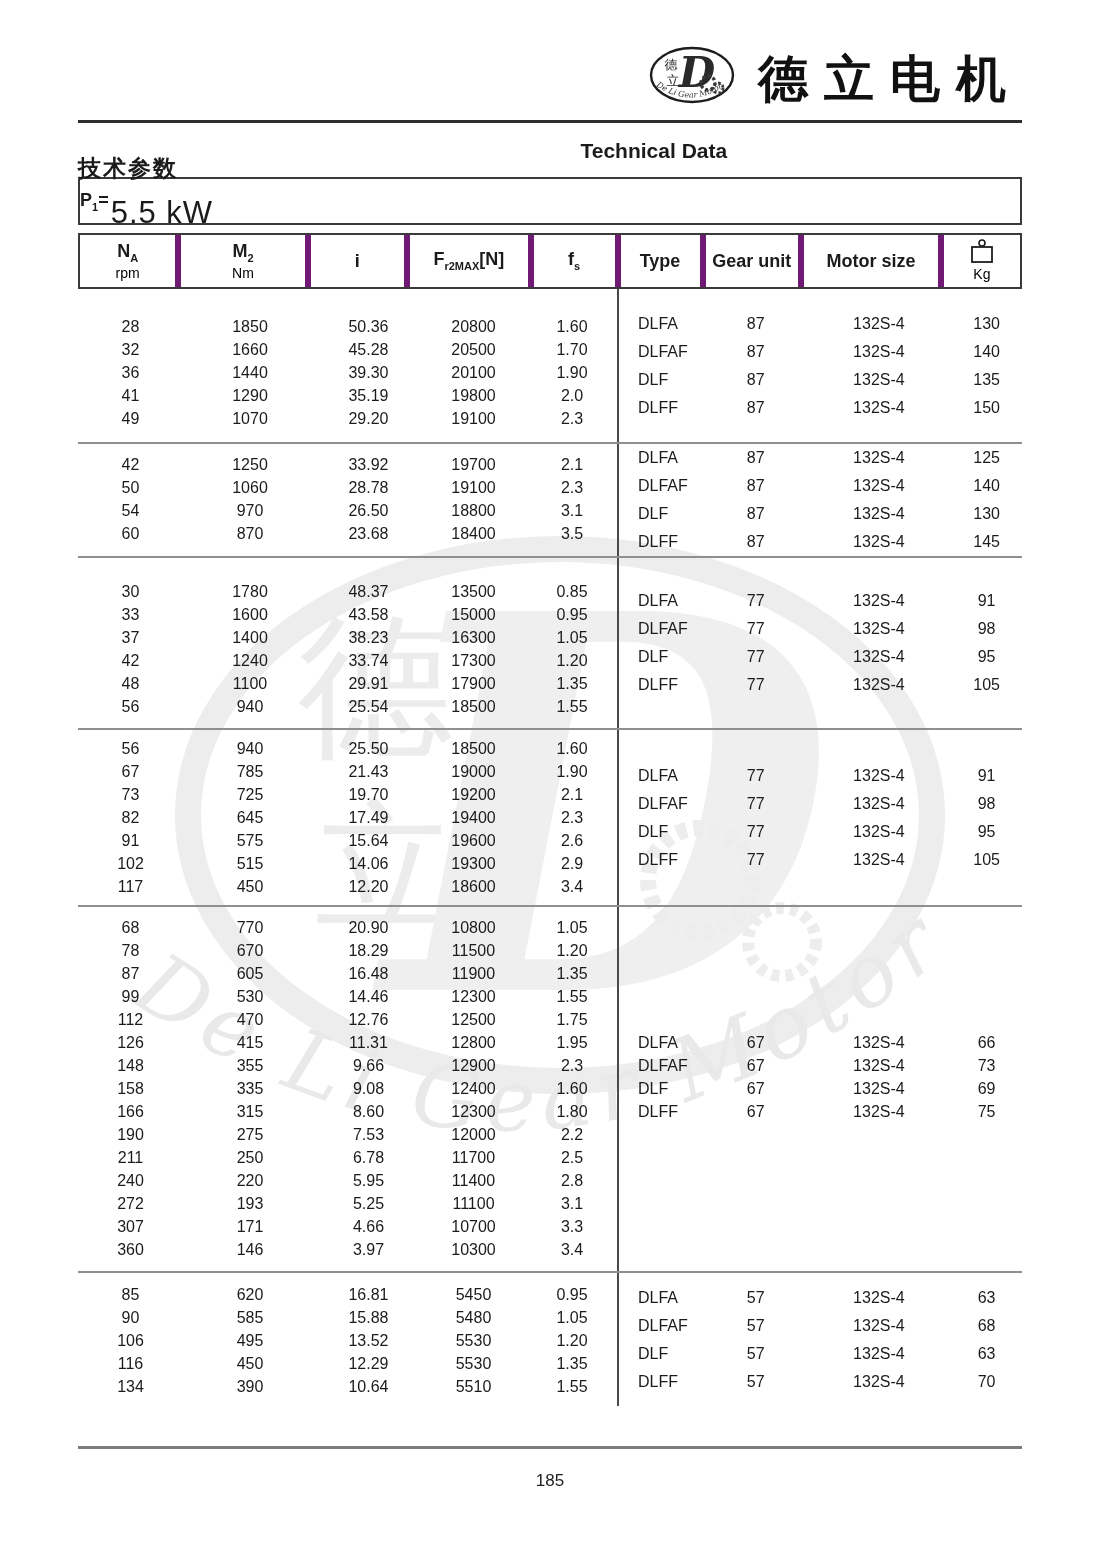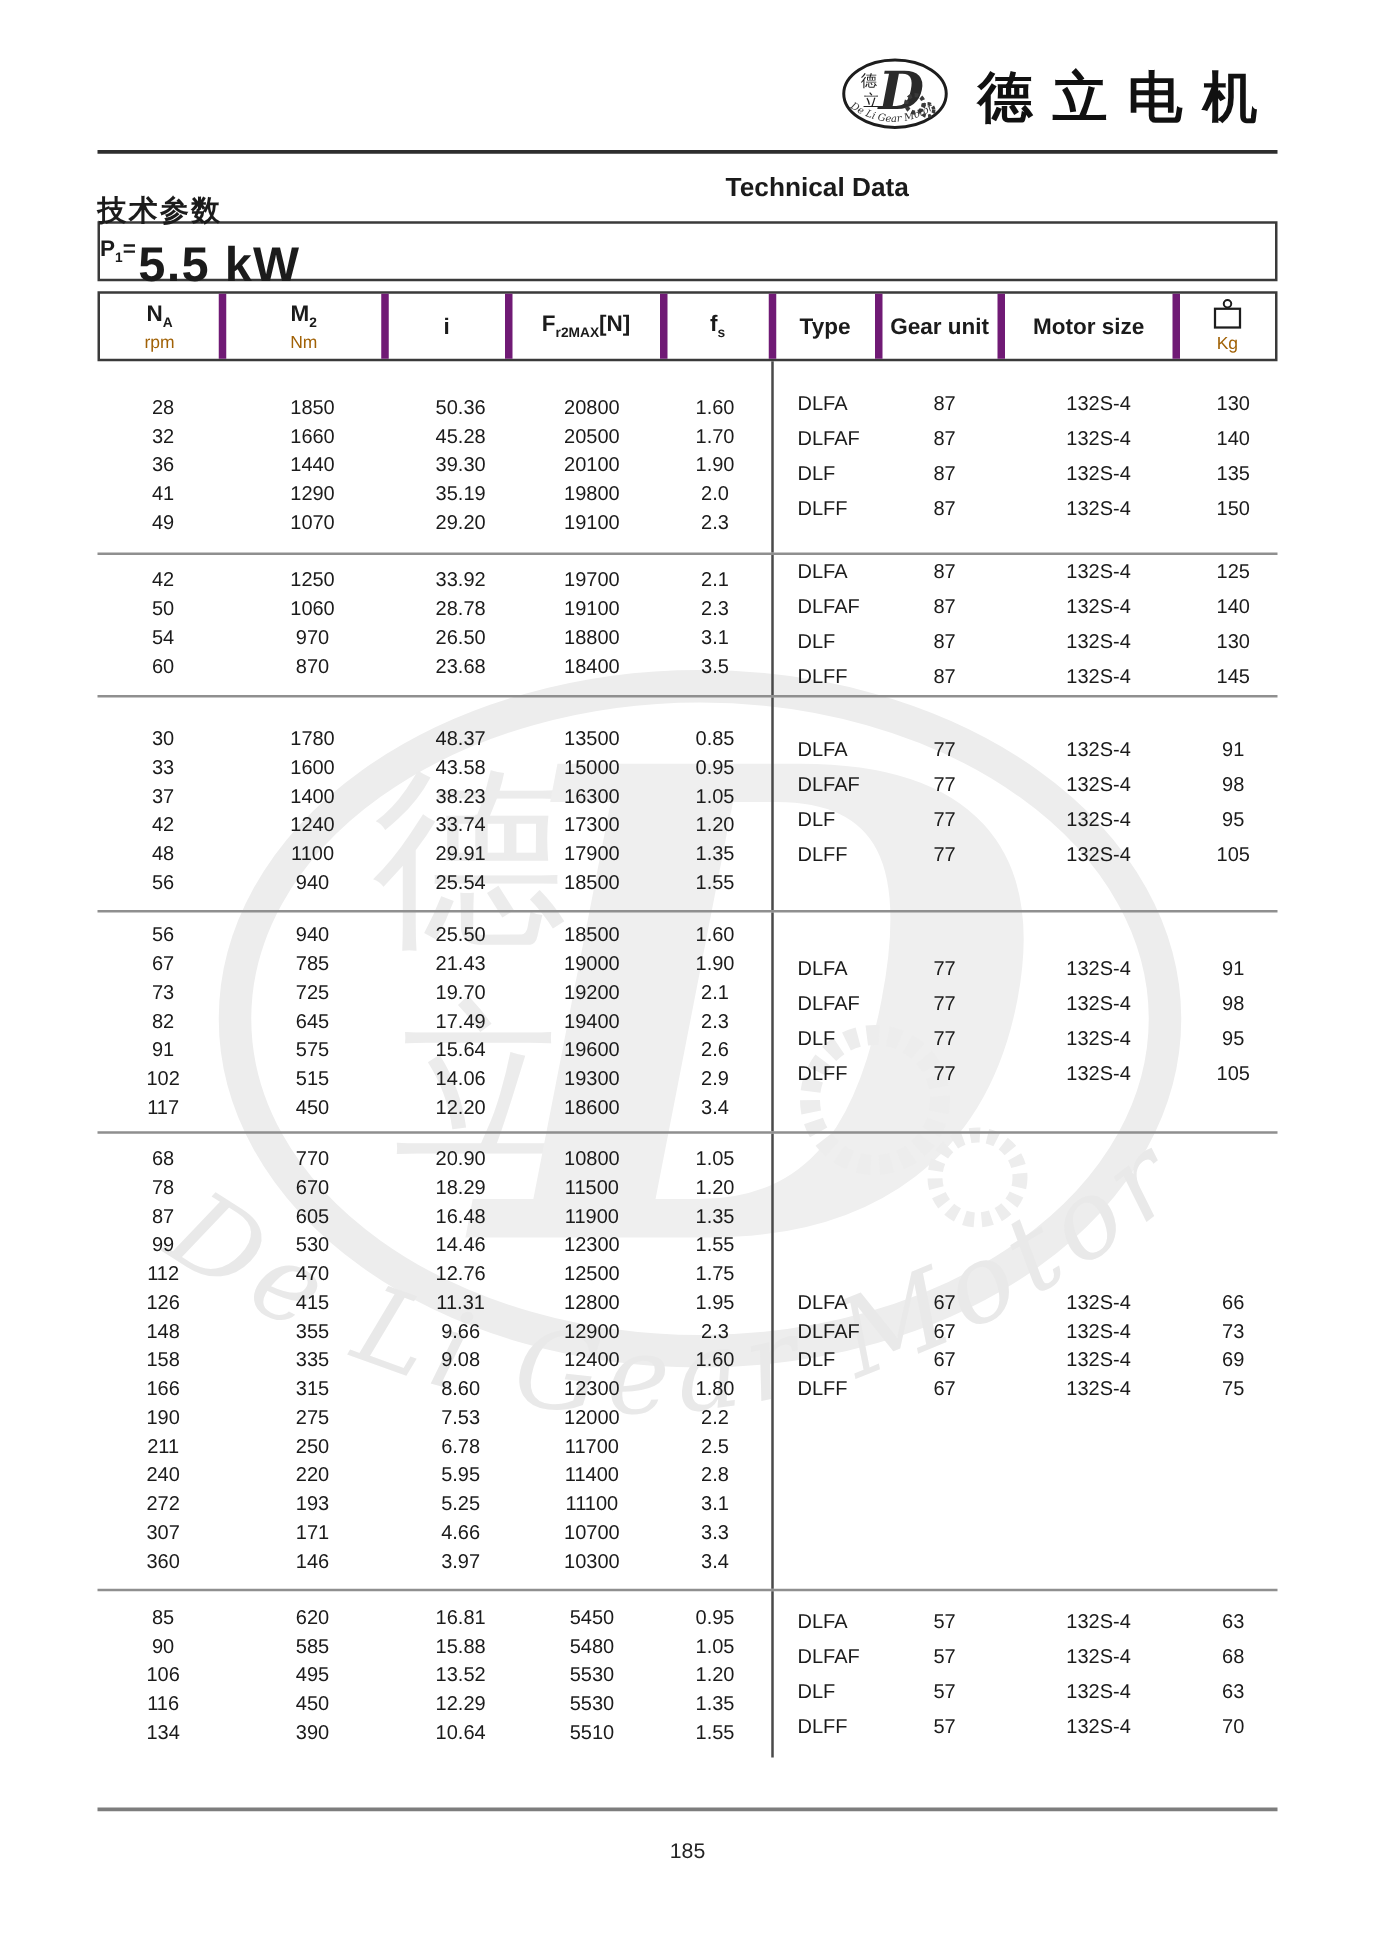--- a/index.html
+++ b/index.html
@@ -14,53 +14,53 @@
   
   .watermark { position:absolute; left:0; top:470px; z-index:0; pointer-events:none; }
 
   
   .brand-row {
     display:flex; justify-content:flex-end; align-items:center;
     padding:44px 78px 6px 78px; gap:22px; height:120px;
   }
   .brand-name {
     font-family:"DejaVu Serif","Liberation Serif",serif;
-    font-size:44px; font-weight:bold; letter-spacing:16px; color:#111;
+    font-size:50px; font-weight:bold; letter-spacing:16px; color:#111;
     white-space:nowrap; line-height:1;
   }
   .top-rule { margin:0 78px; border-top:3px solid #2e2e2e; }
 
   
   .title-row { position:relative; margin:14px 78px 0 78px; height:30px; }
   .title-cn { position:absolute; left:0; top:16px; font-size:23px; font-weight:bold; letter-spacing:2px; }
   .title-en { position:absolute; left:61%; top:2px; transform:translateX(-50%);
               font-size:21px; font-weight:bold; }
 
   
   .power-box {
     margin:10px 78px 0 78px; height:48px; border:2px solid #3a3a3a;
     display:flex; align-items:center; justify-content:flex-start;
   }
   .p-small { font-size:18px; font-weight:bold; }
   .p-small sub { font-size:11px; }
-  .p-big { font-size:39px; font-weight:bold; letter-spacing:1px; margin-left:2px;margin-top:24px; }
+  .p-big { font-size:31px; font-weight:normal; letter-spacing:1px; margin-left:2px;margin-top:24px; }
 
   
   .thead {
     margin:8px 78px 0 78px; height:56px; border:2px solid #3a3a3a;
     display:flex;
   }
   .hcell {
     display:flex; flex-direction:column; align-items:center; justify-content:center;
     border-right:6px solid #701a75; line-height:1.15;
   }
   .hcell:last-child { border-right:none; }
   .h-main { font-size:18px; font-weight:bold; }
   .h-main sub { font-size:11px; font-weight:bold; }
-  .h-unit { font-size:14px; color:#a16207; }
+  .h-unit { font-size:14px; color:#000000; }
   .w0{width:105px}.w1{width:134px}.w2{width:103px}.w3{width:128px}.w4{width:90px}
   .w5{width:88px}.w6{width:102px}.w7{width:145px}.w8{width:79px}
   .kg-icon { display:block; margin-bottom:1px; }
 
   
   .tbody { margin:0 78px; }
   .sep { border-top:2px solid #8f8f8f; }
   .block { display:flex; }
   .block-left { width:539px; }
   .block-right {

